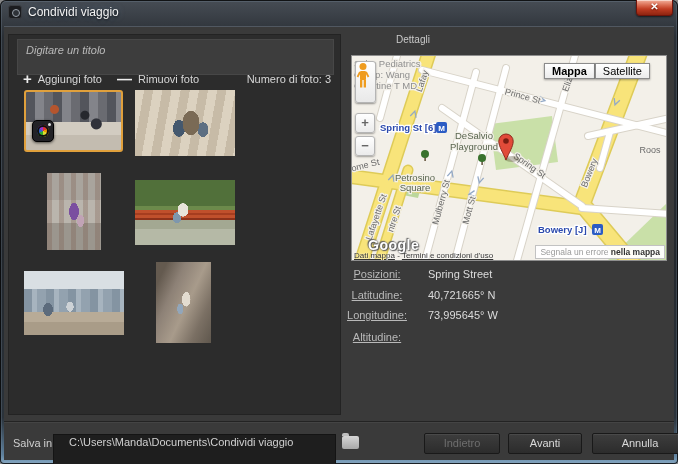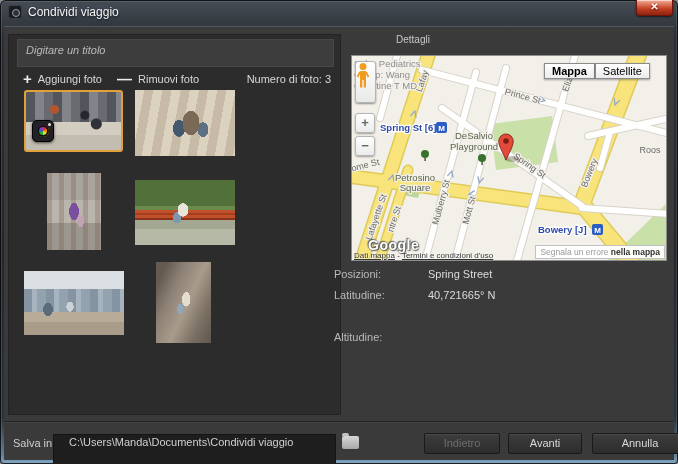--- a/index.html
+++ b/index.html
@@ -14,21 +14,21 @@
   .title-icon::after{content:"";position:absolute;left:3px;top:3px;width:6px;height:6px;border-radius:50%;border:1px solid #9aa2ab;background:#2e3238;}
   .title-text{position:absolute;left:28px;top:5px;font-size:12px;color:#f3f3f3;text-shadow:0 1px 3px #000,0 0 6px rgba(120,160,200,.5);}
   .close-btn{position:absolute;right:5px;top:0;width:37px;height:16px;border:1px solid #6e140a;border-top:none;border-radius:0 0 4px 4px;
     background:linear-gradient(180deg,#f3b09b 0%,#d96a50 35%,#c03c22 60%,#8e2410 100%);
     color:#fff;font-size:10px;font-weight:bold;text-align:center;line-height:14px;cursor:pointer;
     box-shadow:inset 0 1px 0 rgba(255,255,255,.5), 0 1px 2px rgba(0,0,0,.6);text-shadow:0 1px 2px #5c0e02;}
   
   .content{position:absolute;left:4px;top:26px;width:670px;height:434px;background:#3a3a3a;border-top:1px solid #515861;}
   
   .left-panel{position:absolute;left:4px;top:7px;width:333px;height:381px;background:#2c2c2c;border:1px solid #232323;}
-  .title-field{position:absolute;left:8px;top:4px;width:317px;height:28px;background:#3d3d3d;border:1px solid #474747;
+  .title-field{position:absolute;left:8px;top:4px;width:317px;height:36px;background:#3d3d3d;border:1px solid #474747;
     color:#b9b9b9;font-style:italic;font-size:11px;line-height:21px;padding-left:8px;cursor:text;}
   .tool-btn{position:absolute;top:33px;height:22px;display:flex;align-items:center;gap:6px;color:#d8d8d8;font-size:11px;cursor:pointer;}
   .tool-btn .pm{font-weight:bold;font-size:15px;color:#ededed;line-height:20px;}
   #add-btn{left:14px;} #remove-btn{left:108px;}
   .count{position:absolute;right:9px;top:38px;font-size:11px;color:#d8d8d8;}
   .ph{position:absolute;background-color:#777;cursor:pointer;}
   #p1{left:15px;top:55px;width:99px;height:62px;border:2px solid #e0a03c;border-radius:3px;
     background-image:
       radial-gradient(circle at 62% 40%, #26282e 0 4px, rgba(0,0,0,0) 5px),
       radial-gradient(circle at 74% 55%, #30323a 0 5px, rgba(0,0,0,0) 6px),
@@ -83,21 +83,21 @@
   .zbtn{width:20px;height:20px;background:linear-gradient(#fff,#ebebeb);border:1px solid #b5b5b5;border-radius:3px;color:#666;font-weight:bold;font-size:13px;text-align:center;line-height:18px;cursor:pointer;box-shadow:0 1px 2px rgba(0,0,0,.35);margin-bottom:3px;}
   .maptype{position:absolute;left:192px;top:7px;display:flex;}
   .mtb{height:16px;border:1px solid #8b8b8b;background:linear-gradient(#fff,#ececec);font-size:11px;color:#000;line-height:14px;padding:0 7px;cursor:pointer;box-shadow:0 1px 2px rgba(0,0,0,.35);}
   .mtb.active{font-weight:bold;}
   .glogo{position:absolute;left:4px;bottom:7px;font-size:14px;font-weight:bold;color:#fff;letter-spacing:.5px;text-shadow:0 0 2px #444,1px 1px 1px #666,-1px -1px 1px #666;padding-left:12px;}
   .attrib{position:absolute;left:2px;bottom:0;font-size:8px;color:#333;text-shadow:0 0 2px #fff;white-space:nowrap;}
   .attrib a{color:#333;text-decoration:underline;cursor:pointer;}
   .report{position:absolute;right:1px;bottom:1px;height:14px;background:rgba(255,255,255,.93);border:1px solid #c2c2c2;font-size:8.5px;color:#9a9a9a;line-height:12px;padding:0 4px;cursor:pointer;}
   .report b{color:#333;}
   .drow{position:absolute;left:330px;font-size:11px;height:14px;}
-  .dlab{display:inline-block;width:86px;text-align:left;color:#b9b9b9;}
+  .dlab{display:inline-block;width:86px;text-align:center;color:#b9b9b9;text-decoration:underline;}
   .dval{margin-left:8px;color:#dcdcdc;text-align:center;}
   
   .footer-divider{position:absolute;left:0;top:394px;width:670px;border-top:1px solid #232323;box-shadow:0 1px 0 rgba(255,255,255,.05);}
   .save-label{position:absolute;left:9px;top:410px;font-size:11px;color:#cfcfcf;}
   .path-field{position:absolute;left:49px;top:407px;width:283px;height:35px;background:#1e1e1e;border:1px solid #141414;color:#d0d0d0;font-size:11px;line-height:15px;padding-left:15px;cursor:text;white-space:nowrap;overflow:hidden;}
   .folder-btn{position:absolute;left:338px;top:409px;width:17px;height:13px;background:linear-gradient(#d6d6d6,#a9a9a9);border-radius:2px;cursor:pointer;}
   .folder-btn::before{content:"";position:absolute;left:0;top:-3px;width:7px;height:3px;background:#c0c0c0;border-radius:2px 2px 0 0;}
   .fbtn{position:absolute;top:406px;height:21px;background:linear-gradient(#3d3d3d,#2c2c2c);border:1px solid #191919;border-radius:2px;color:#d9d9d9;font-size:11px;text-align:center;line-height:19px;cursor:pointer;box-shadow:inset 0 1px 0 rgba(255,255,255,.07);}
   #back-btn{left:420px;width:76px;color:#6e6e6e;}
   #next-btn{left:504px;width:74px;}
@@ -268,20 +268,23 @@
         <div class="attrib"><a>Dati mappa</a><span> - </span><a>Termini e condizioni d'uso</a></div>
         <div class="report"><span>Segnala un errore </span><b>nella mappa</b></div>
       </div>
 
       <div class="drow" style="top:241px">
         <span class="dlab">Posizioni:</span><span class="dval">Spring Street</span>
       </div>
       <div class="drow" style="top:262px">
         <span class="dlab">Latitudine:</span><span class="dval">40,721665° N</span>
       </div>
+      <div class="drow" style="top:282px">
+        <span class="dlab">Longitudine:</span><span class="dval">73,995645° W</span>
+      </div>
       <div class="drow" style="top:304px">
         <span class="dlab">Altitudine:</span><span class="dval"></span>
       </div>
 
       <div class="footer-divider"></div>
       <div class="save-label">Salva in:</div>
       <div class="path-field">C:\Users\Manda\Documents\Condividi viaggio</div>
       <div class="folder-btn"></div>
       <div class="fbtn" id="next-btn">Avanti</div>
       <div class="fbtn" id="back-btn">Indietro</div>

